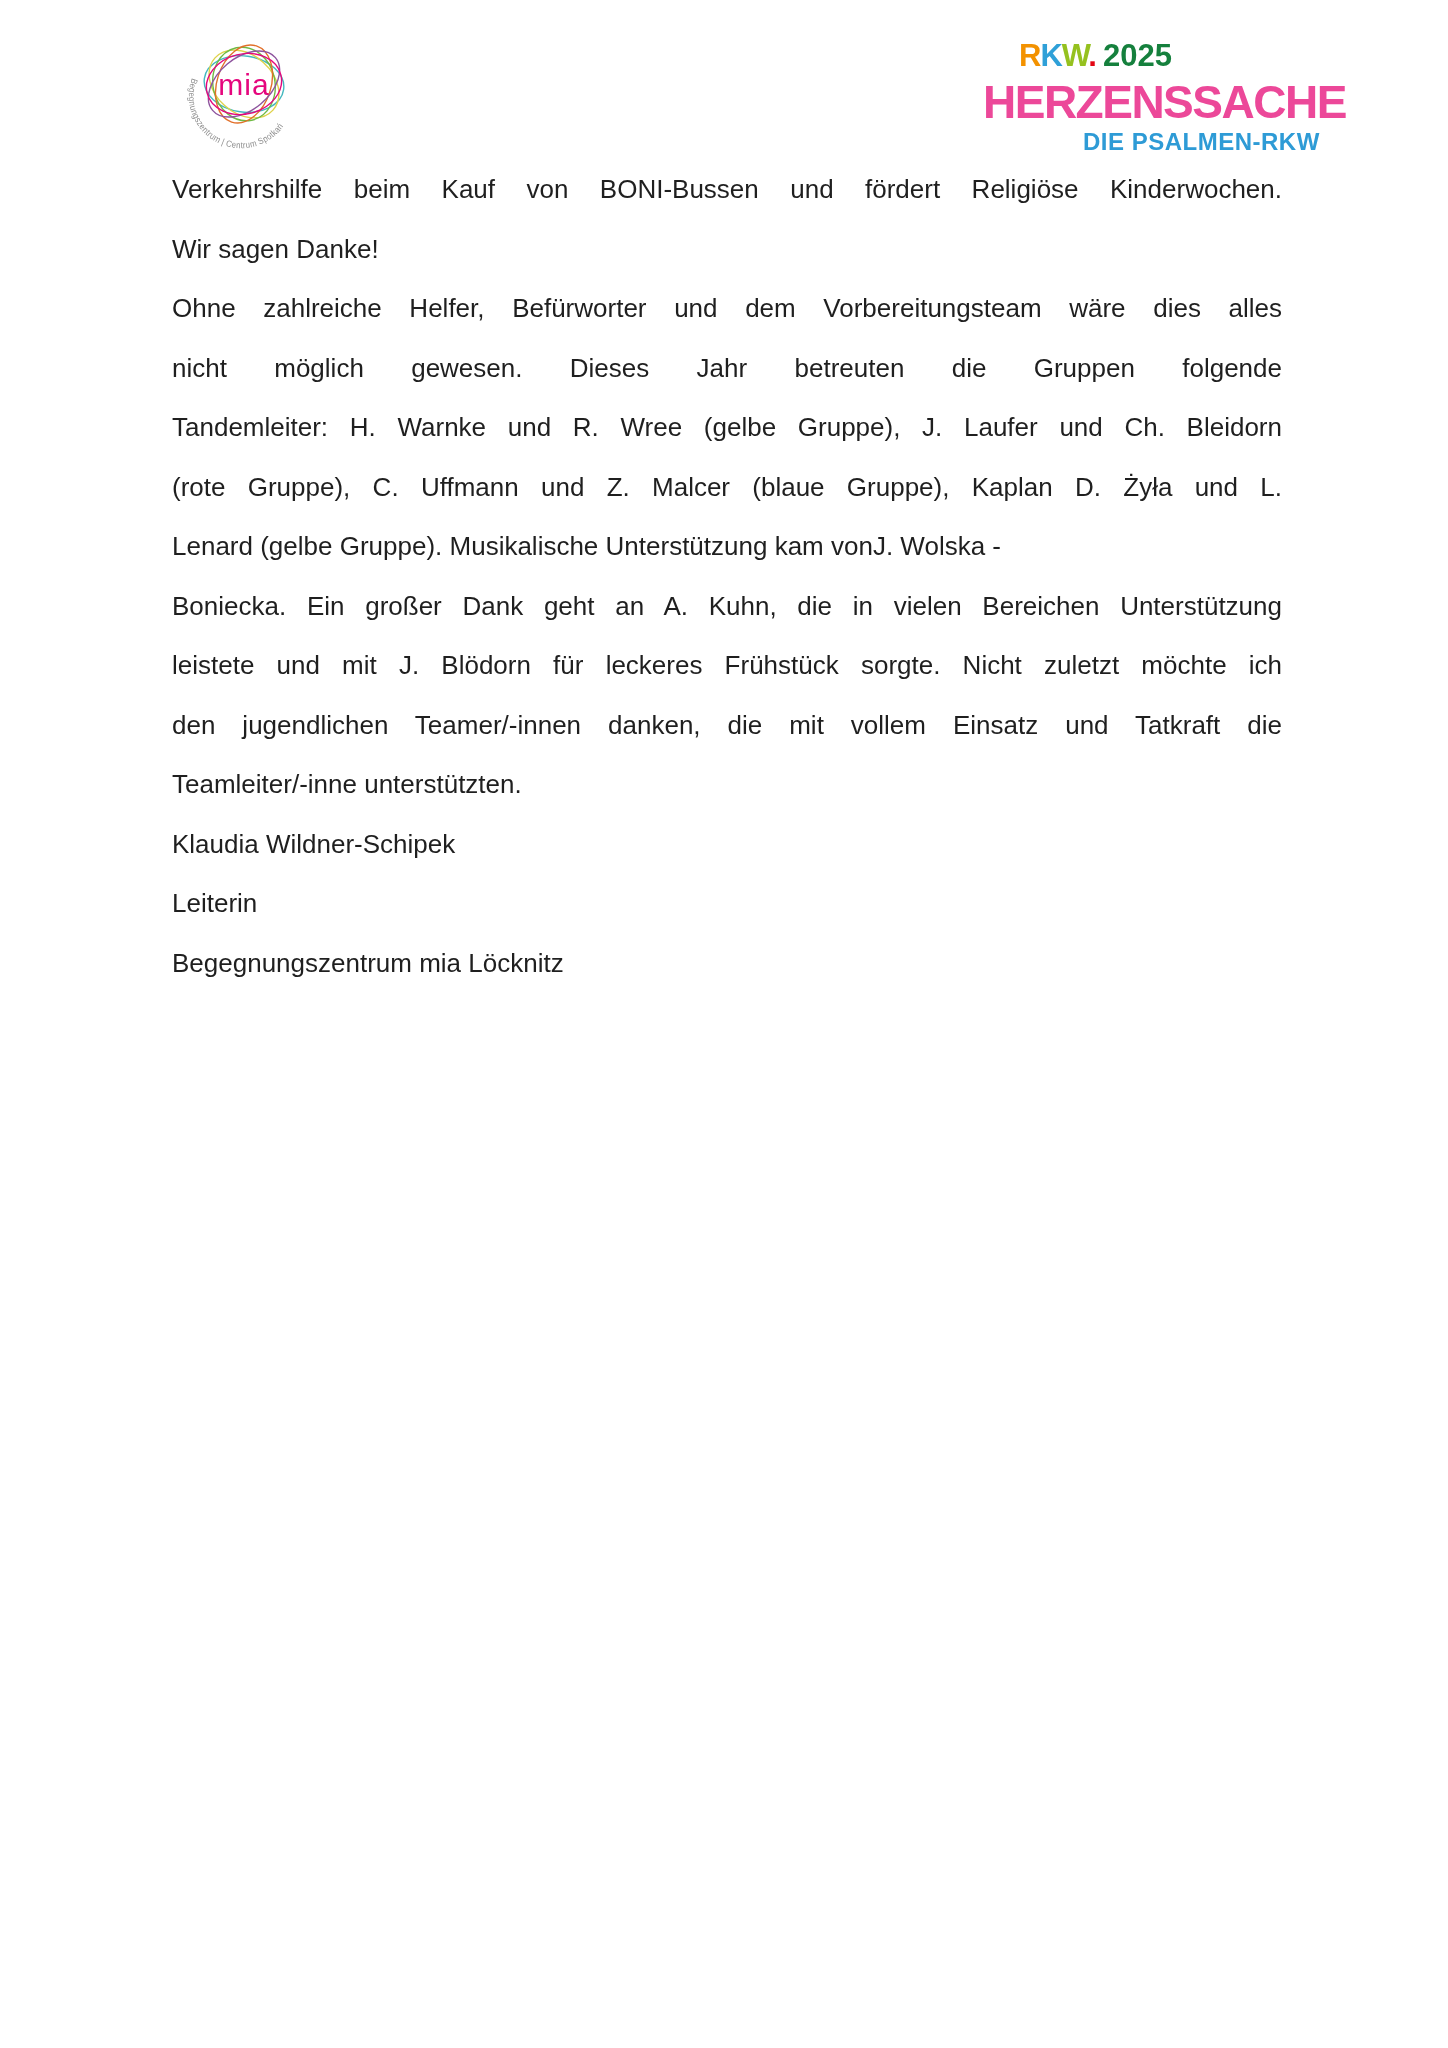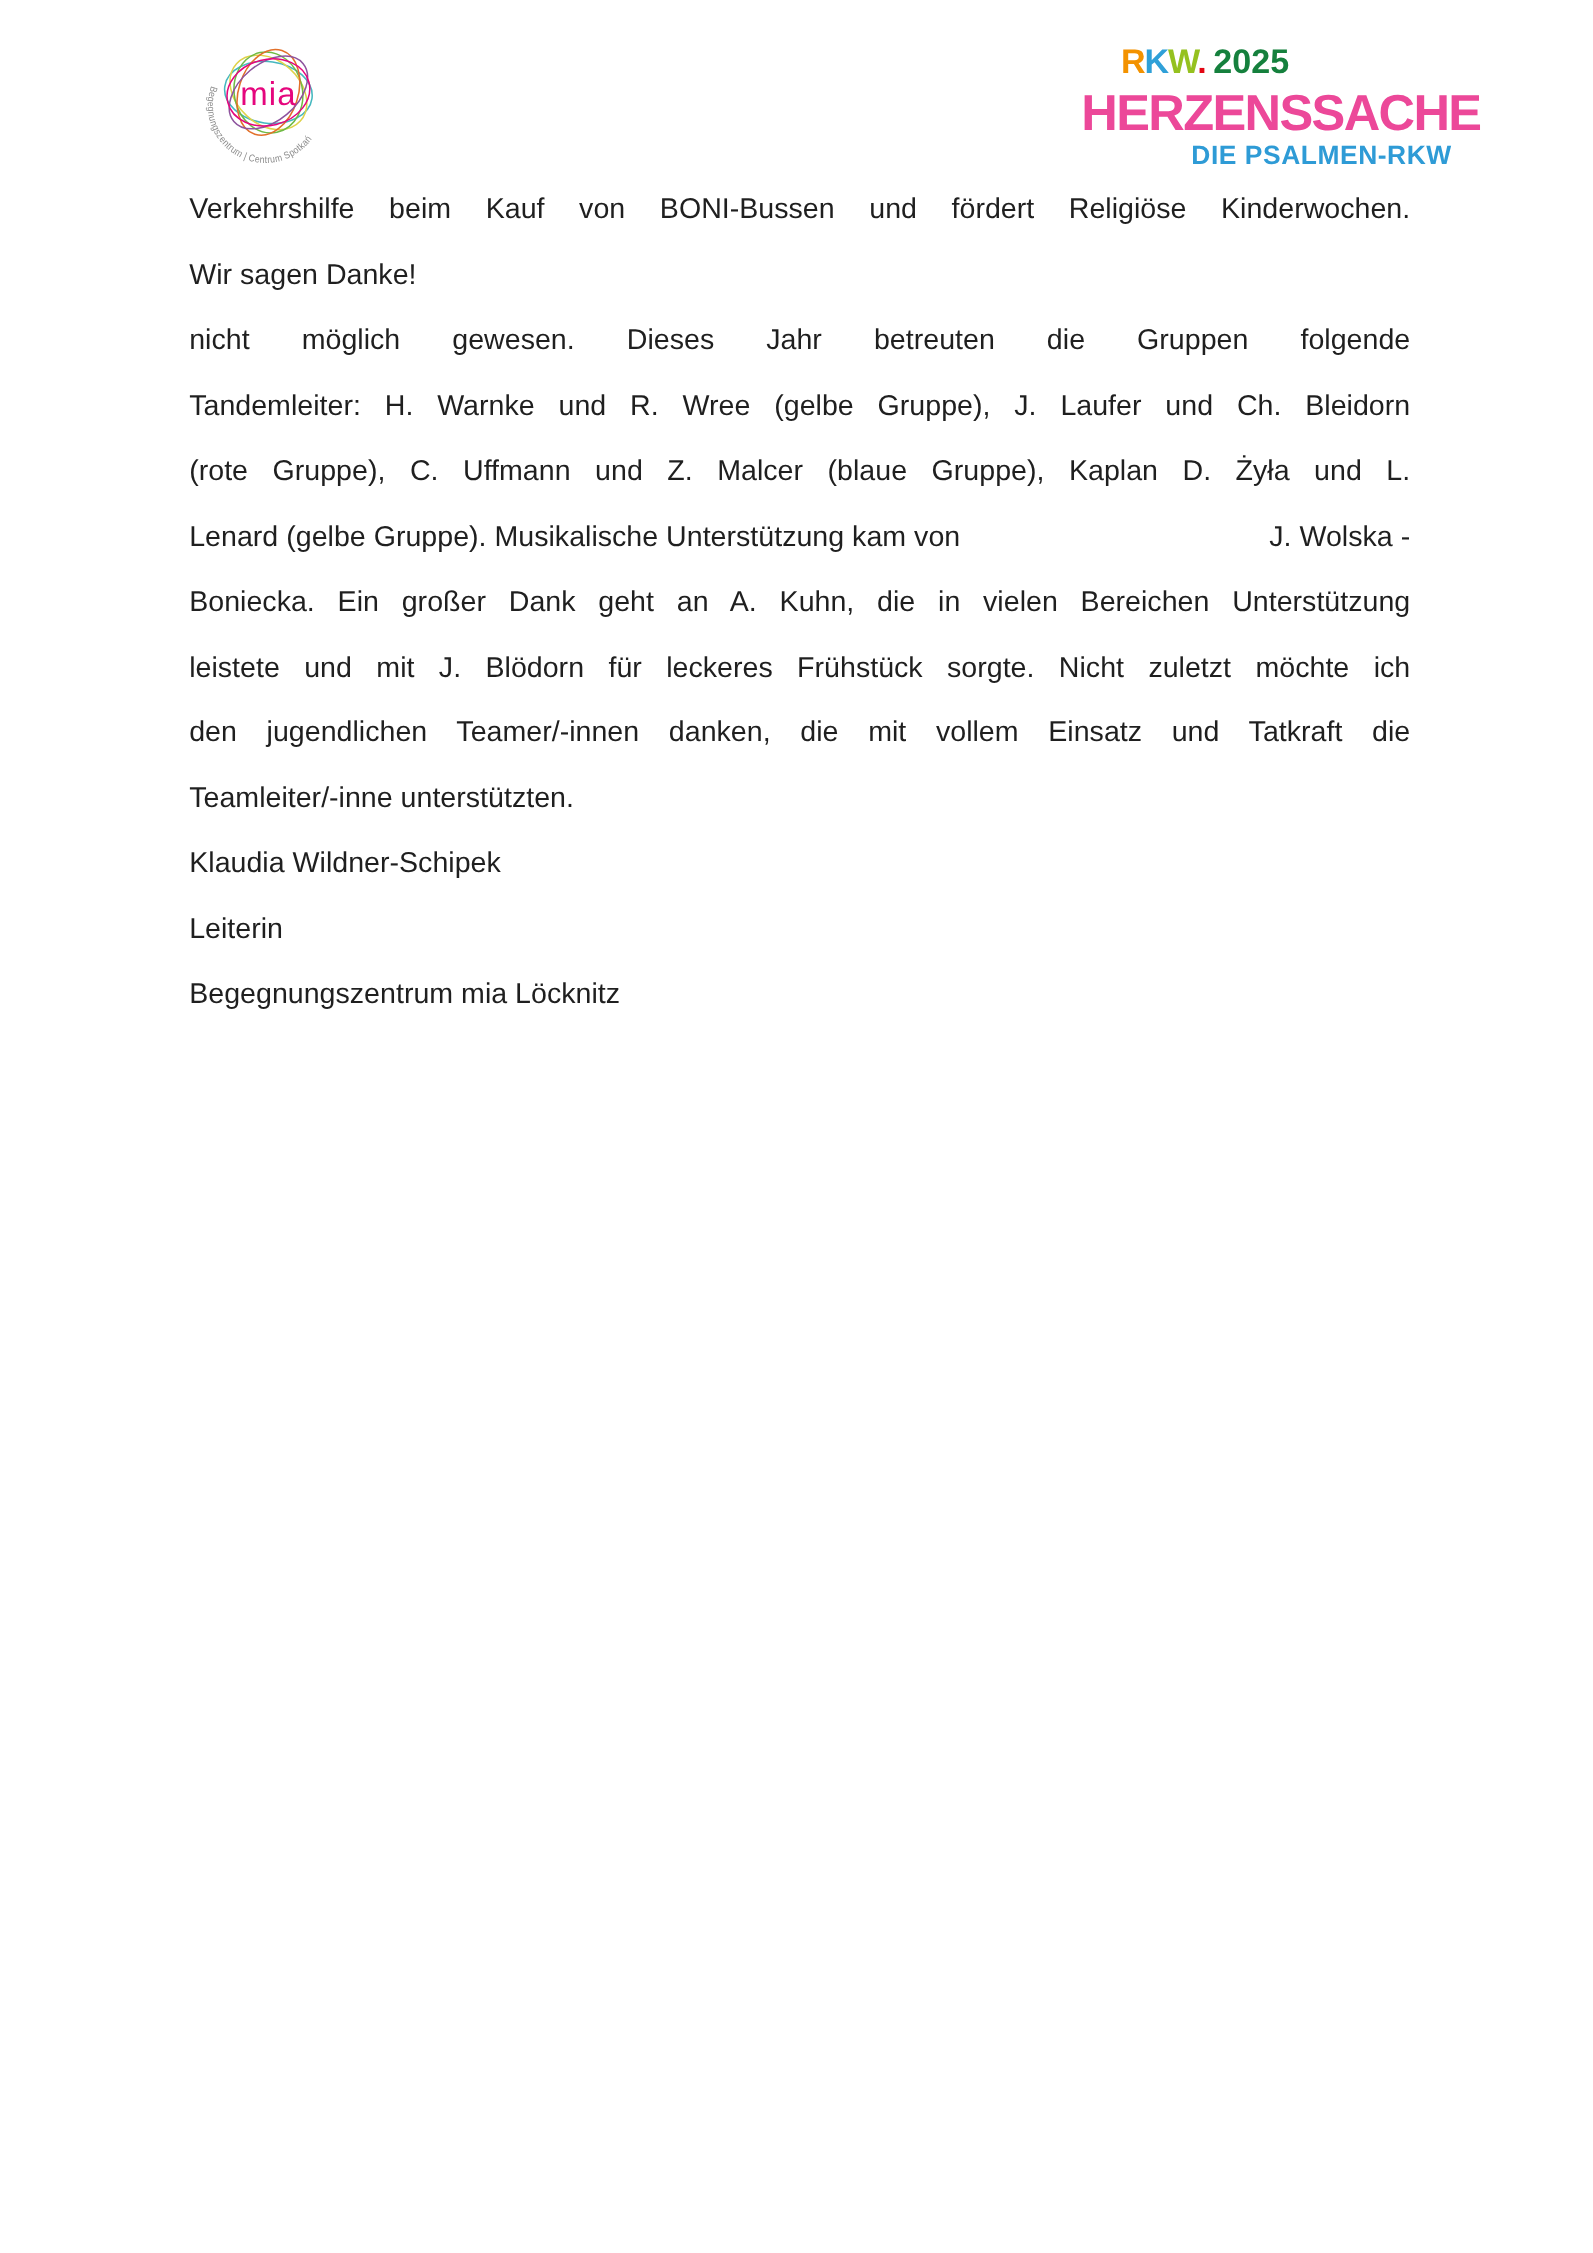--- a/index.html
+++ b/index.html
@@ -43,21 +43,21 @@
     position:absolute;left:172px;right:166px;top:160px;
     font-size:26px;line-height:59.5px;
   }
   .line{white-space:nowrap;}
   .line.justify{
     white-space:normal;
     text-align:justify;
     text-align-last:justify;
   }
   .line.split{
-    display:flex;justify-content:space-between;white-space:nowrap;
+    display:flex;white-space:nowrap;
   }
   svg text{font-family:"Liberation Sans","DejaVu Sans",sans-serif;}
 </style>
 </head>
 <body>
 
 <div class="page">
 
   <div class="mia-logo">
     <svg viewBox="0 0 112 124" width="112" height="124">
@@ -84,20 +84,21 @@
         <span class="rkw-cross">+</span>
       </span><span class="rkw-k">K</span><span class="rkw-w">W</span><span class="rkw-dot">.</span><span class="rkw-year">2025</span>
     </div>
     <div class="rkw-title">HERZENSSACHE</div>
     <div class="rkw-subtitle">DIE PSALMEN-RKW</div>
   </div>
 
   <main class="content">
     <div class="line justify">Verkehrshilfe beim Kauf von BONI-Bussen und fördert Religiöse Kinderwochen.</div>
     <div class="line">Wir sagen Danke!</div>
+    <div class="line justify">Ohne zahlreiche Helfer, Befürworter und dem Vorbereitungsteam wäre dies alles</div>
     <div class="line justify">nicht möglich gewesen. Dieses Jahr betreuten die Gruppen folgende</div>
     <div class="line justify">Tandemleiter: H. Warnke und R. Wree (gelbe Gruppe), J. Laufer und Ch. Bleidorn</div>
     <div class="line justify">(rote Gruppe), C. Uffmann und Z. Malcer (blaue Gruppe), Kaplan D. Żyła und L.</div>
     <div class="line split">
       <span>Lenard (gelbe Gruppe). Musikalische Unterstützung kam von</span>
       <span>J. Wolska -</span>
     </div>
     <div class="line justify">Boniecka. Ein großer Dank geht an A. Kuhn, die in vielen Bereichen Unterstützung</div>
     <div class="line justify">leistete und mit J. Blödorn für leckeres Frühstück sorgte. Nicht zuletzt möchte ich</div>
     <div class="line justify">den jugendlichen Teamer/-innen danken, die mit vollem Einsatz und Tatkraft die</div>

